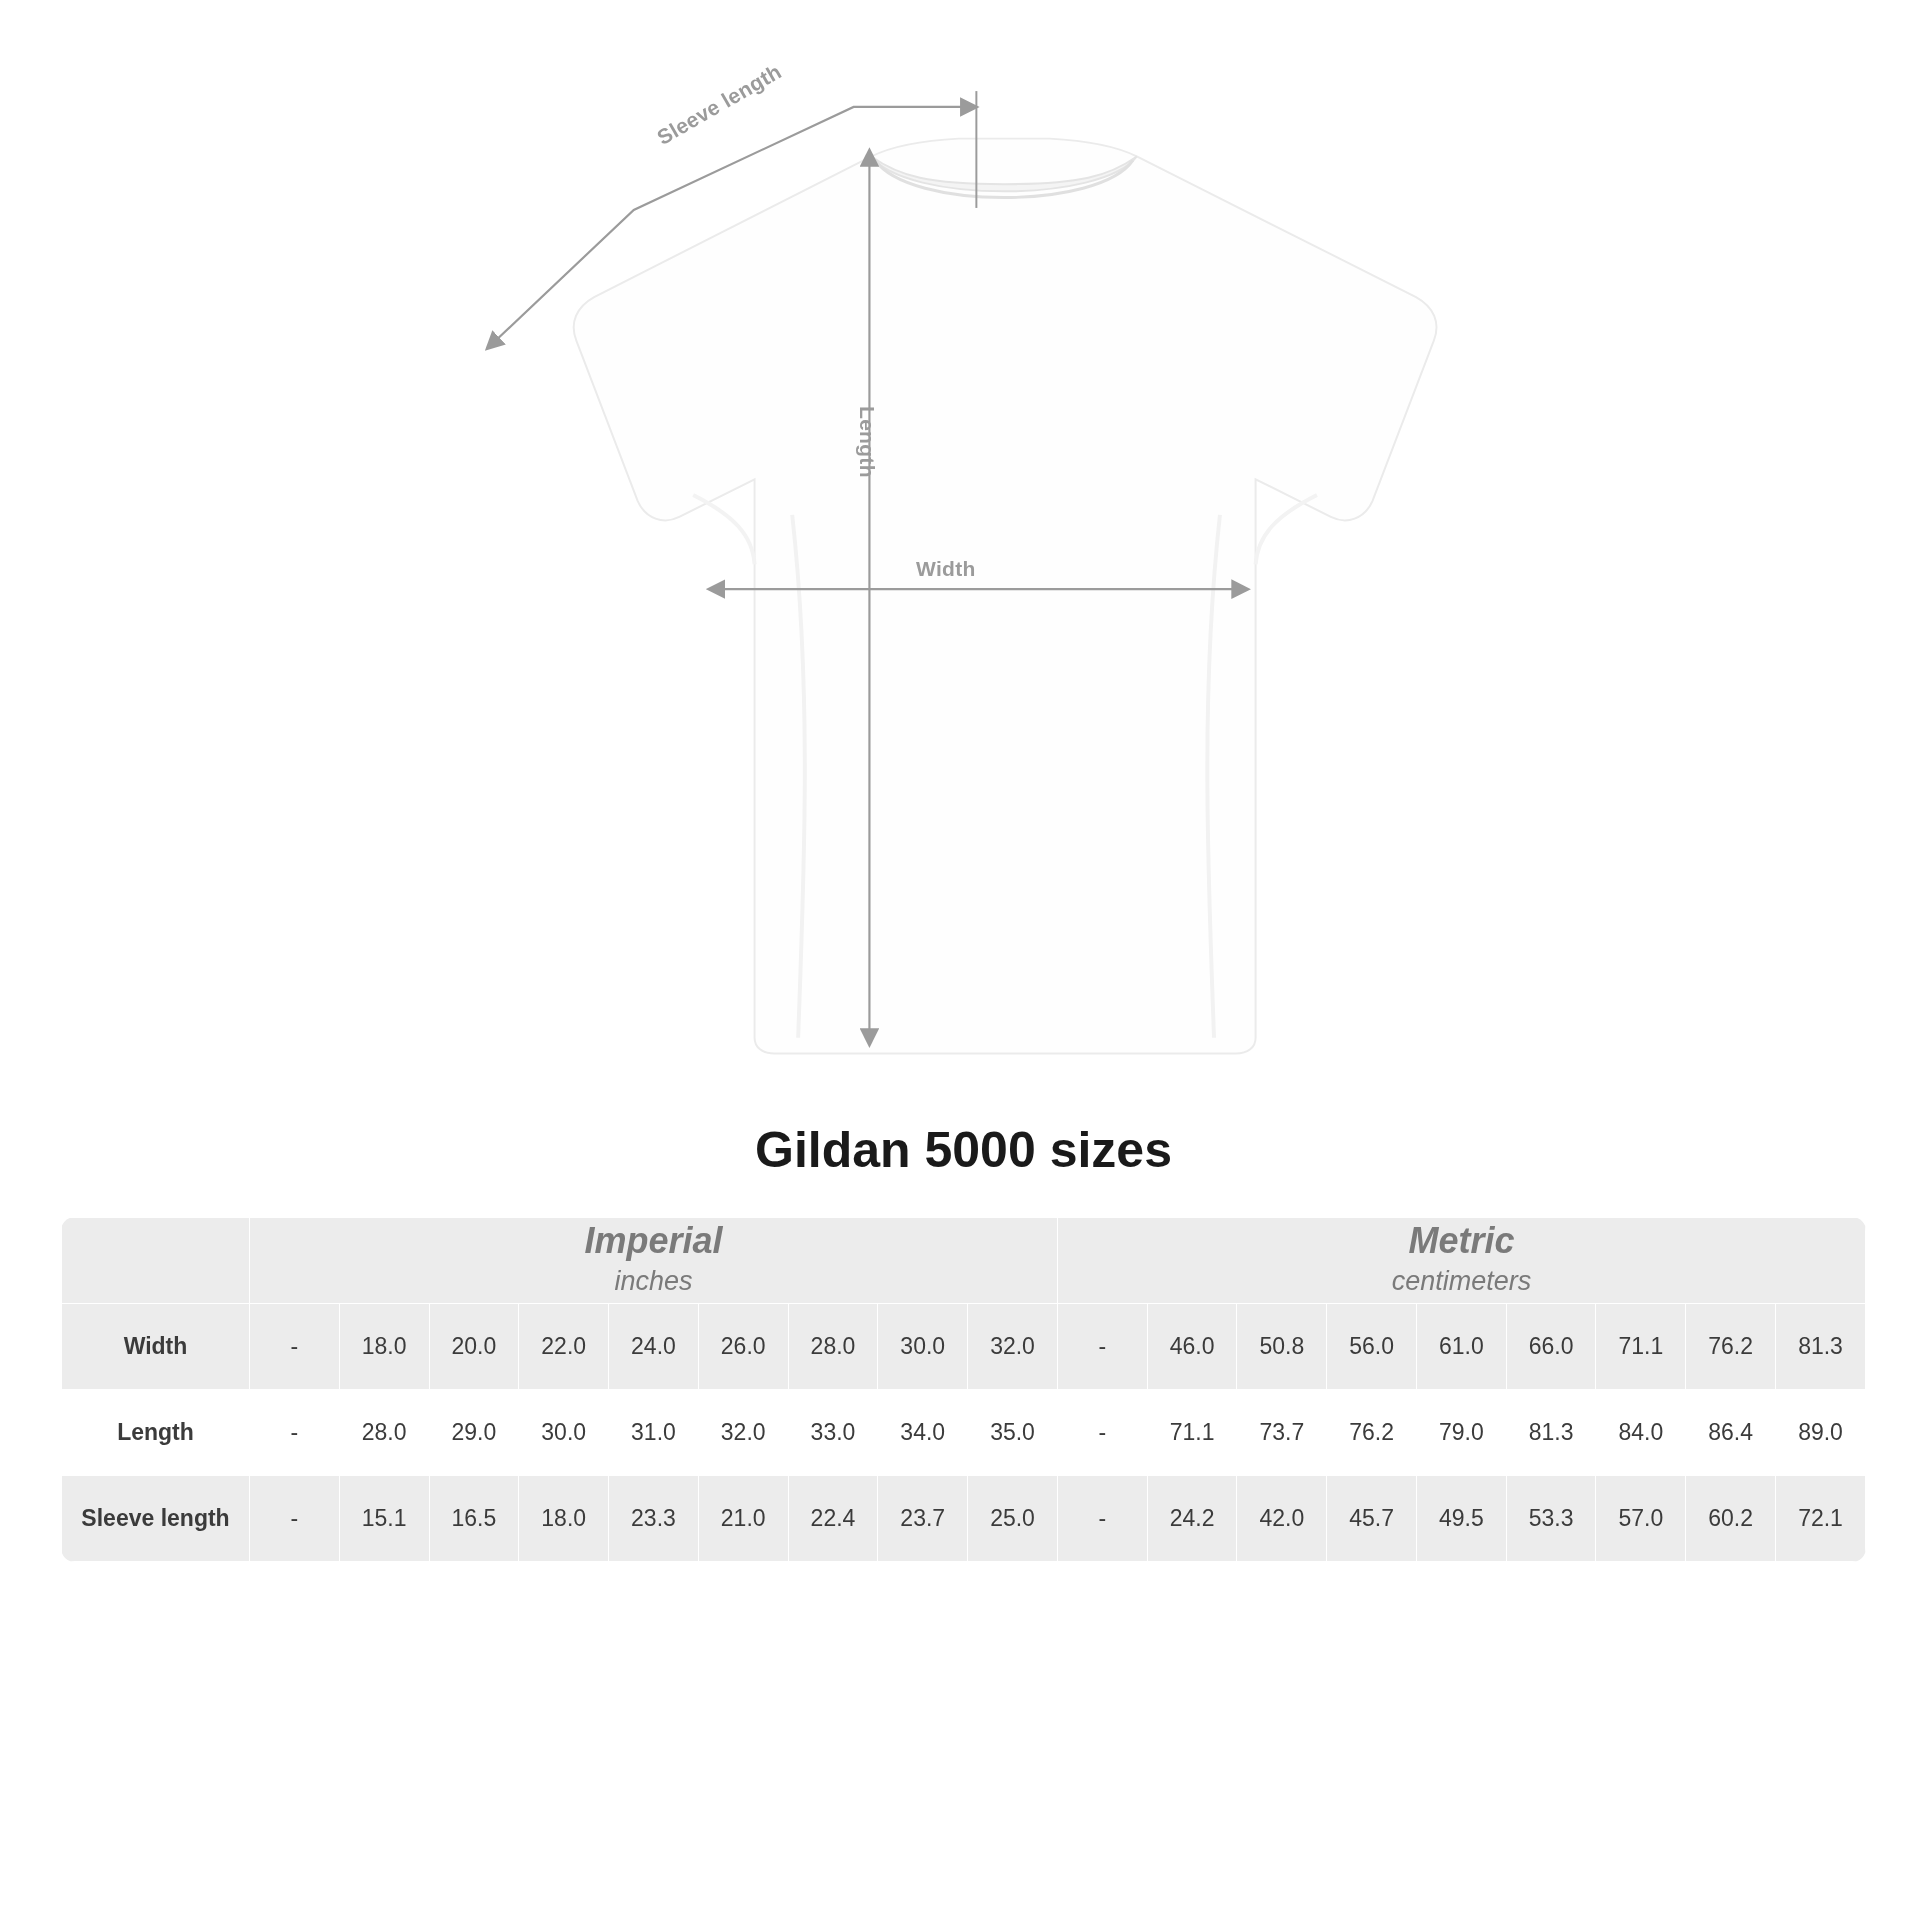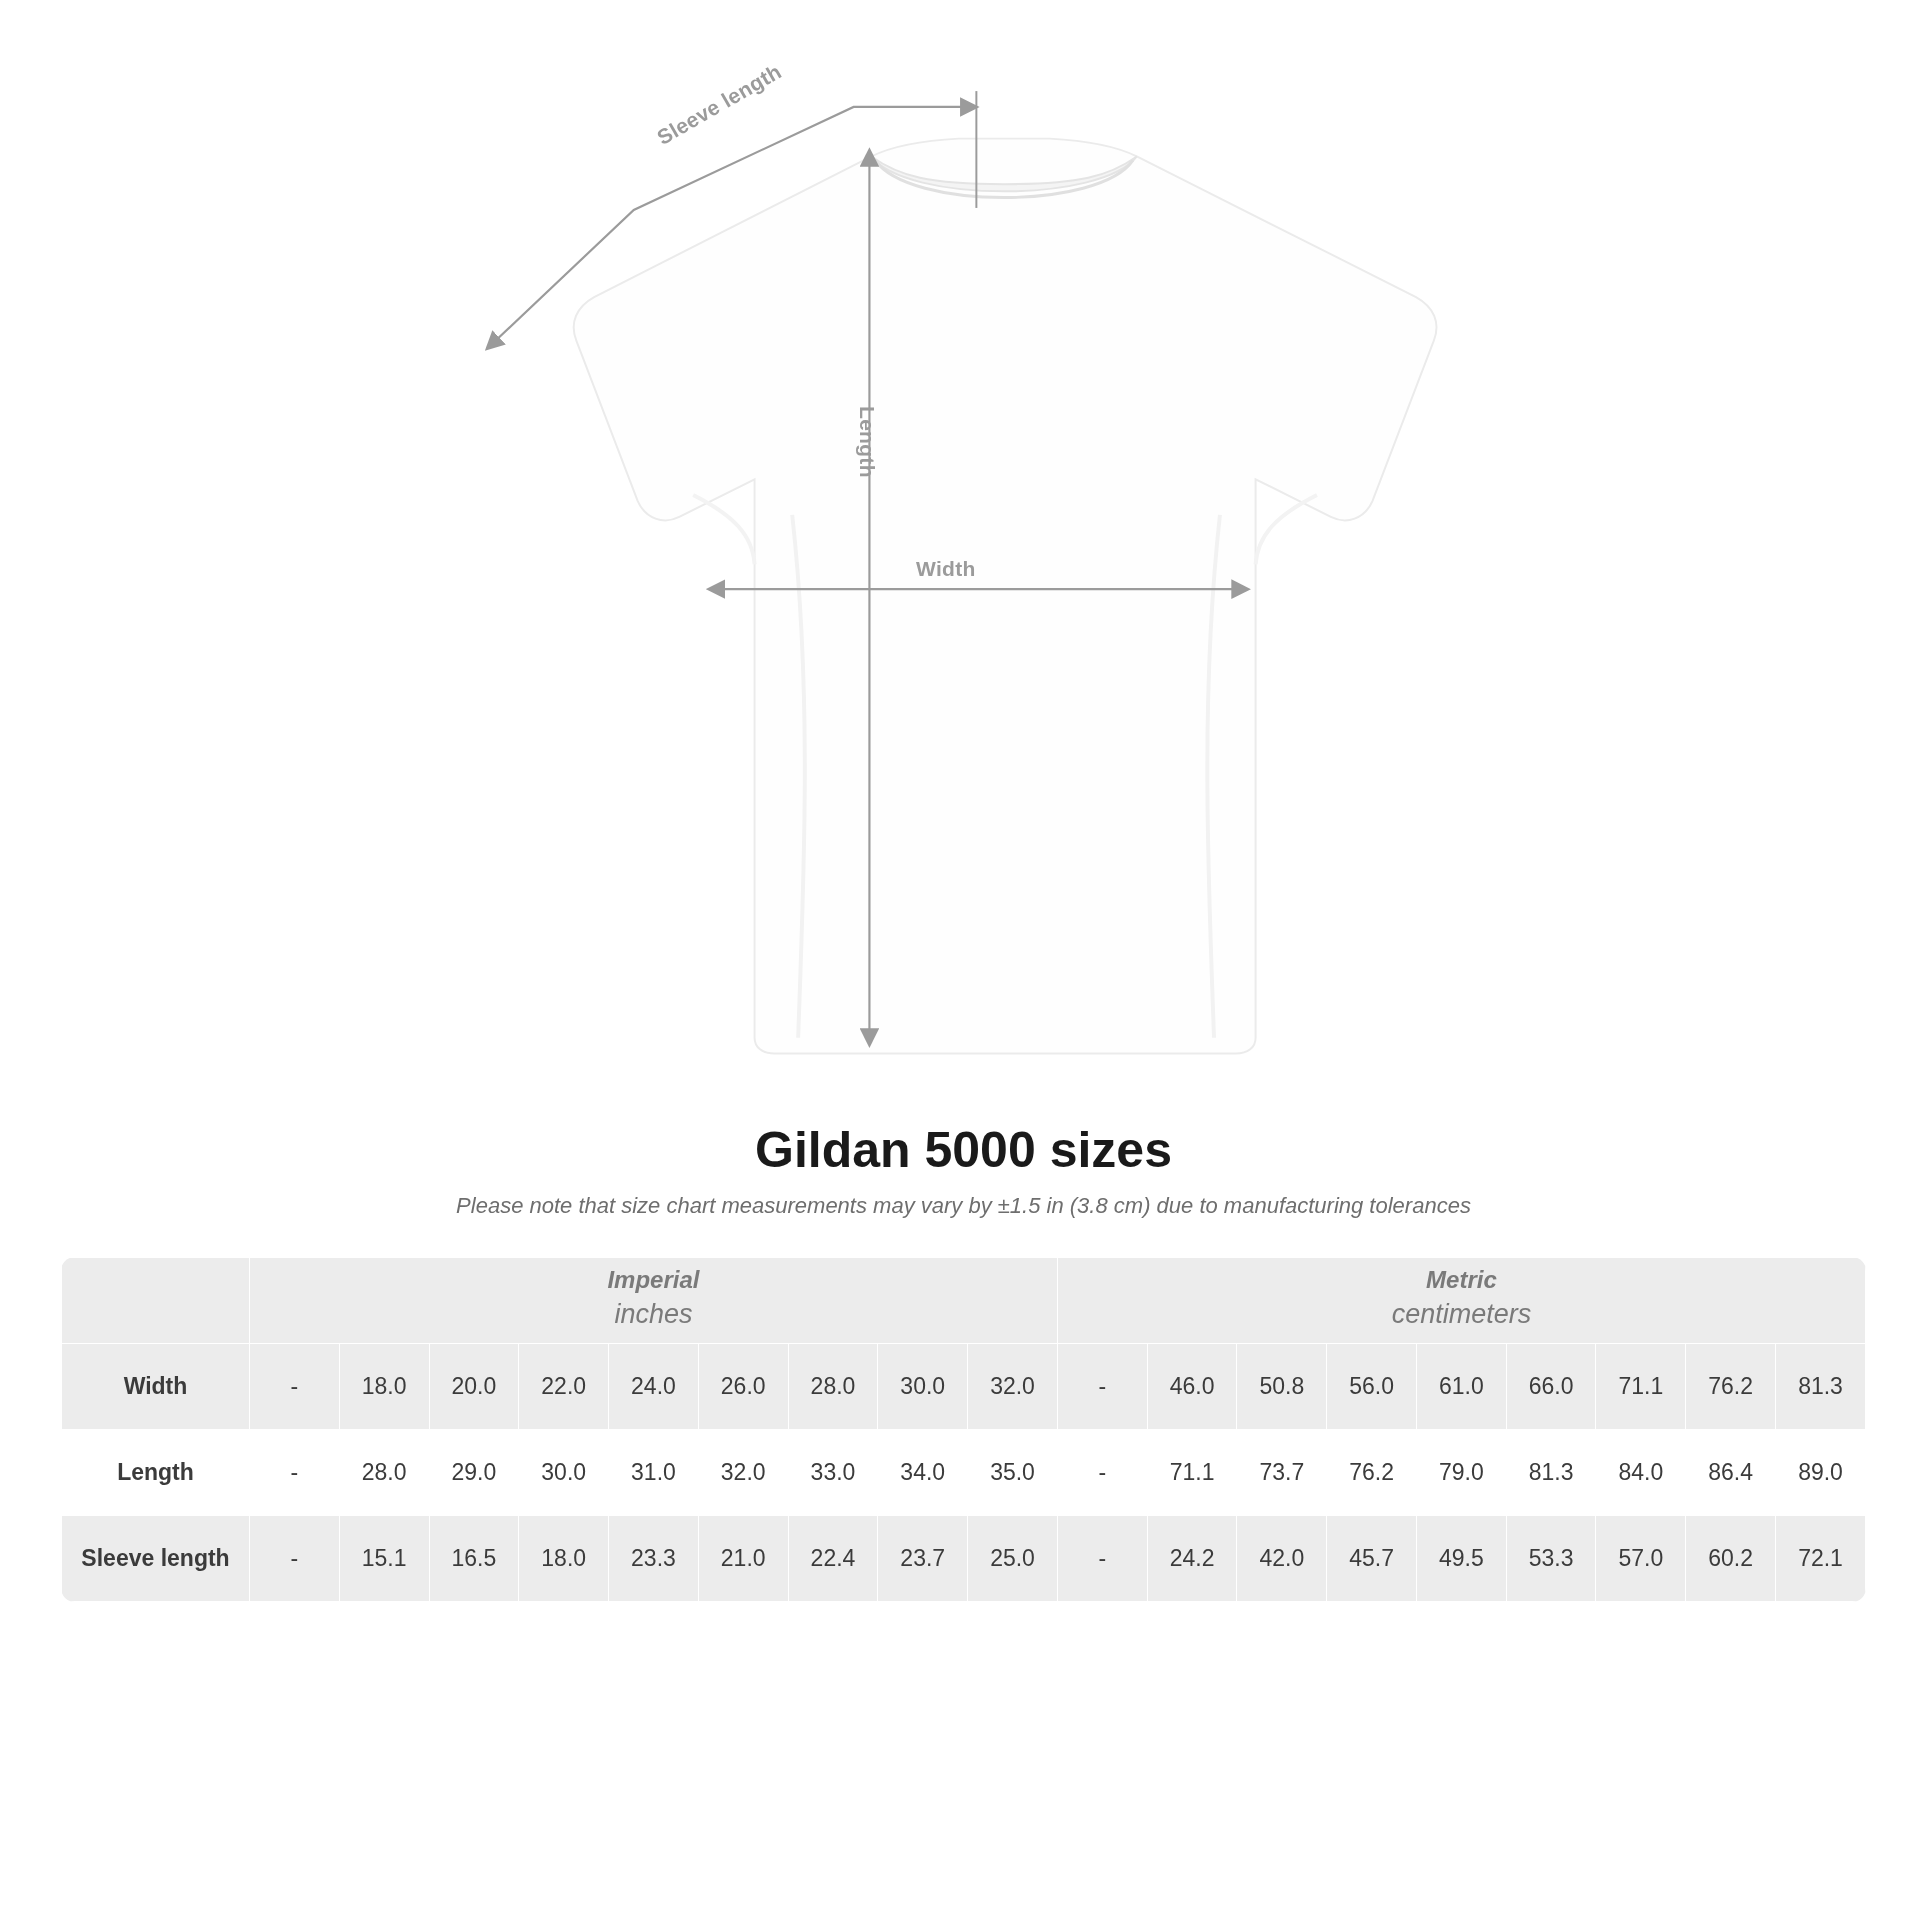--- a/index.html
+++ b/index.html
@@ -93,21 +93,21 @@
     font-size: 23px;
     color: #3b3b3b;
     padding: 0;
     height: 85px;
   }
   .unit-head {
     background: #ececec;
     height: 119px;
   }
   .unit-system {
-    font-size: 24px;
+    font-size: 36px;
     font-style: italic;
     font-weight: bold;
     color: #7a7a7a;
     line-height: 1.15;
   }
   .unit-sub {
     font-size: 27px;
     font-style: italic;
     color: #7a7a7a;
     line-height: 1.5;
@@ -198,21 +198,20 @@
       </g>
     </svg>
 
     <div class="dim-label label-sleeve">Sleeve length</div>
     <div class="dim-label label-length">Length</div>
     <div class="dim-label label-width">Width</div>
   </div>
 
   <div class="title-block">
     <h1 class="chart-title">Gildan 5000 sizes</h1>
-    <p class="chart-note">Please note that size chart measurements may vary by ±1.5 in (3.8 cm) due to manufacturing tolerances</p>
   </div>
 
   <div class="table-wrap">
     <table class="size-table">
       <colgroup>
         <col class="col-label">
         <col span="18">
       </colgroup>
       <tbody>
         <tr>

